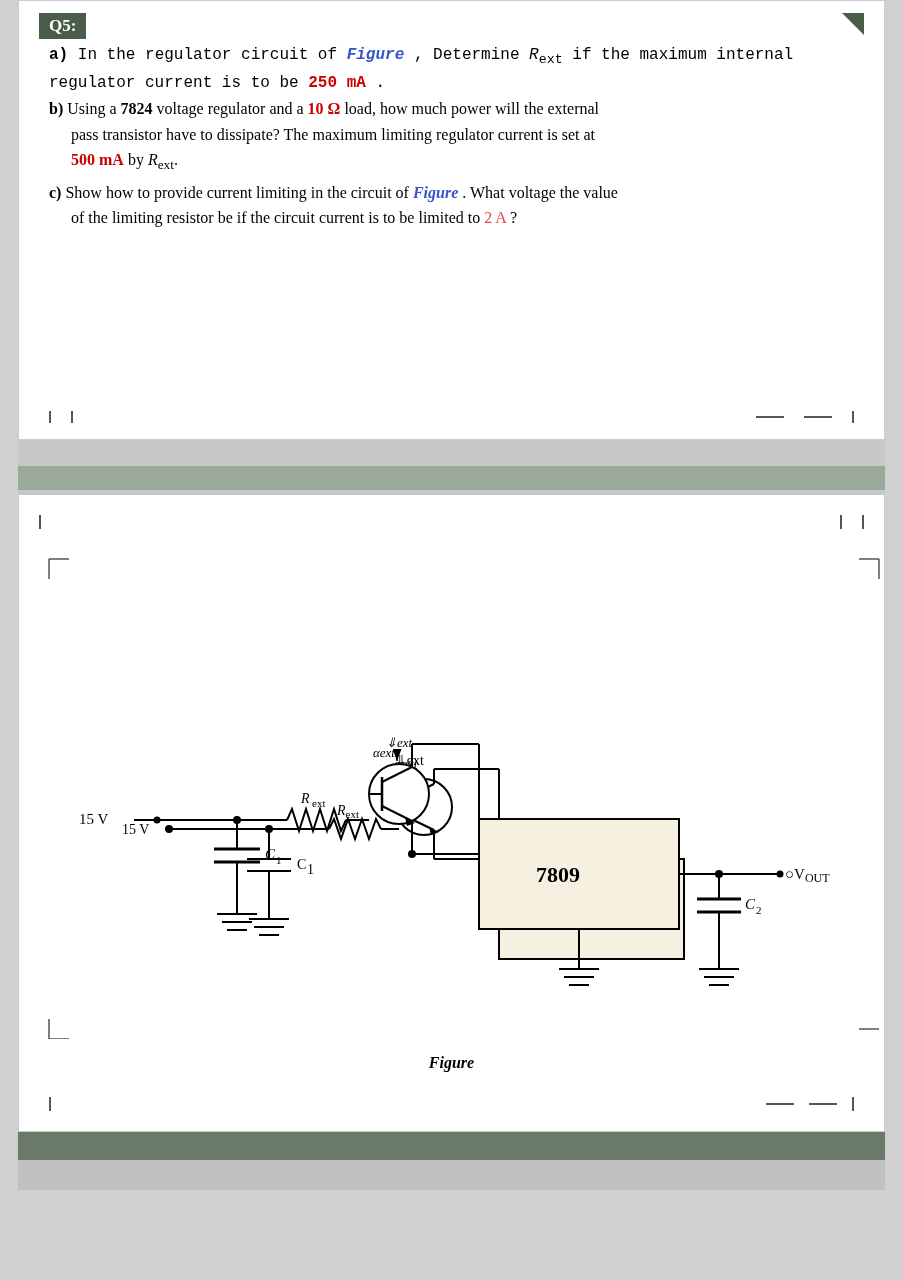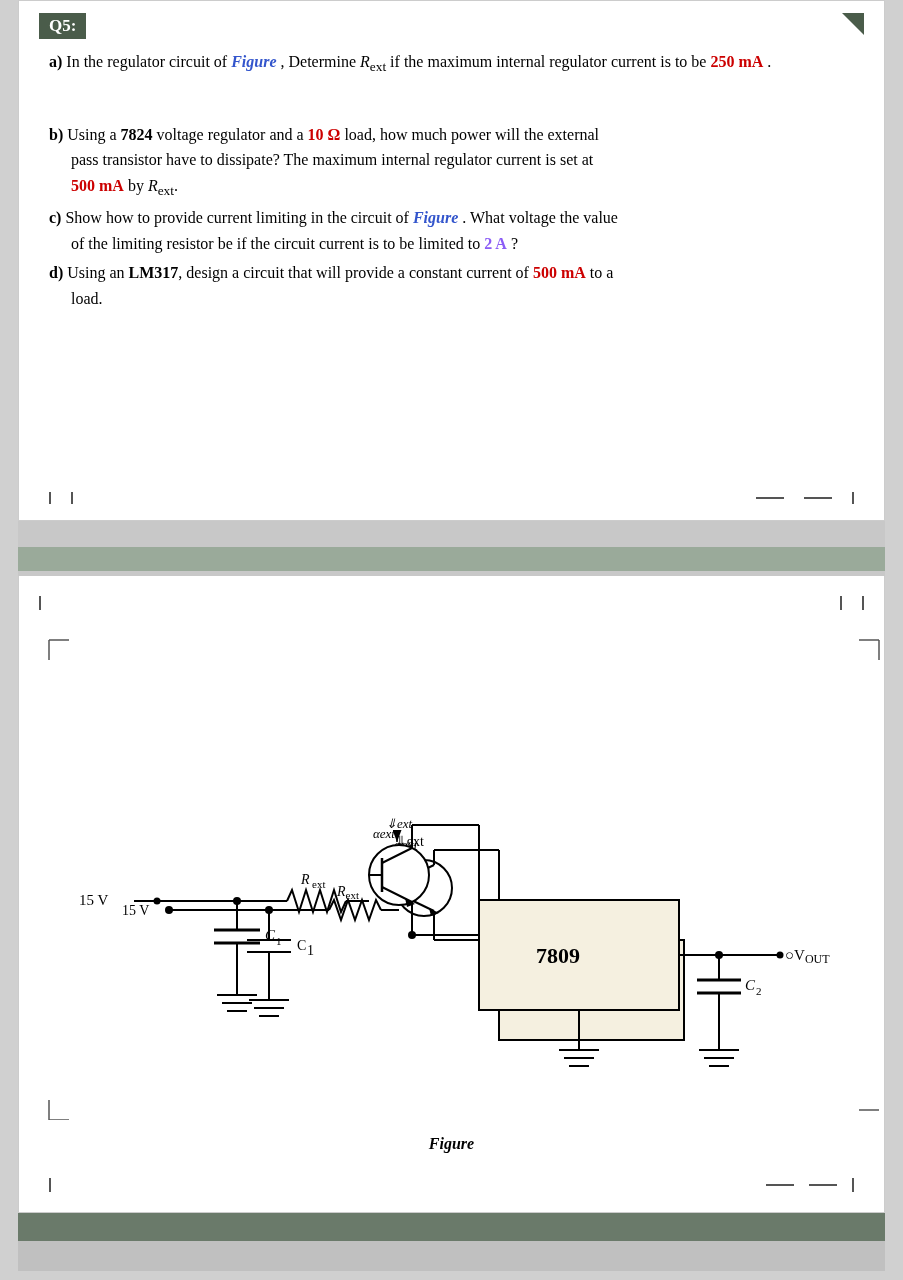--- a/index.html
+++ b/index.html
@@ -28,21 +28,21 @@
       position: relative;
     }
 
     .q5-header {
       background: #4a5c4a;
       color: white;
       font-weight: bold;
       font-size: 17px;
       padding: 3px 10px;
       display: inline-block;
-      margin-bottom: 10px;
+      margin-bottom: 4px;
     }
 
     
     .circuit-section {
       background: #ffffff;
       margin: 0 18px;
       margin-top: 0;
       border: 1px solid #ccc;
       border-top: none;
       padding: 20px;
@@ -111,64 +111,55 @@
 <div class="page-wrapper">
 
   <div class="question-section">
     <div style="position:relative;">
       <div class="q5-header">Q5:</div>
       <div class="corner-fold"></div>
     </div>
 
     <div style="padding-left:10px;">
 
-      <div style="margin-bottom:0; line-height:1.6;">
+      <div style="margin-bottom:0; line-height:1.6;font-family:Liberation Mono, monospace;">
         <span style="font-weight:bold;">a)</span>
         <span> In the regulator circuit of </span>
         <span style="color:#3355cc; font-style:italic; font-weight:bold;">Figure</span>
         <span> , Determine <em>R</em><sub>ext</sub> if the maximum internal regulator current is to be </span>
         <span style="color:#cc0000; font-weight:bold;">250 mA</span>
         <span>.</span>
       </div>
 
-      <div style="margin-bottom:4px; line-height:1.6;margin-top:44px;">
+      <div style="margin-bottom:4px; line-height:1.6;">
         <span style="font-weight:bold;">b)</span>
         <span> Using a <strong>7824</strong> voltage regulator and a </span>
         <span style="color:#cc0000; font-weight:bold;">10 Ω</span>
         <span> load, how much power will the external</span>
         <br>
         <span style="display:inline-block;width:18px;"></span>
-        <span>pass transistor have to dissipate? The maximum internal regulator current is set at</span>
+        <span>pass transistor have to dissipate? The maximum limiting regulator current is set at</span>
         <br>
         <span style="display:inline-block;width:18px;"></span>
         <span style="color:#cc0000; font-weight:bold;">500 mA</span>
         <span> by <em>R</em><sub>ext</sub>.</span>
       </div>
 
       <div style="margin-bottom:4px; line-height:1.6;">
         <span style="font-weight:bold;">c)</span>
         <span> Show how to provide current limiting in the circuit of </span>
         <span style="color:#3355cc; font-style:italic; font-weight:bold;">Figure</span>
         <span> . What voltage the value</span>
         <br>
         <span style="display:inline-block;width:18px;"></span>
         <span>of the limiting resistor be if the circuit current is to be limited to </span>
-        <span style="color:#8b5cf6; font-weight:bold;">2 A</span>
+        <span style="color:#ef4444; font-weight:normal;">2 A</span>
         <span>?</span>
       </div>
 
-      <div style="margin-bottom:4px; line-height:1.6;">
-        <span style="font-weight:bold;">d)</span>
-        <span> Using an <strong>LM317</strong>, design a circuit that will provide a constant current of </span>
-        <span style="color:#cc0000; font-weight:bold;">500 mA</span>
-        <span> to a</span>
-        <br>
-        <span style="display:inline-block;width:18px;"></span>
-        <span>load.</span>
-      </div>
 
     </div>
 
     <div style="display:flex; justify-content:space-between; margin-top: 180px; padding: 0 10px;">
       <div style="display:flex; gap:20px;">
         <div style="width:2px; height:12px; background:#555; display:inline-block;"></div>
         <div style="width:2px; height:12px; background:#555; display:inline-block;"></div>
       </div>
       <div style="display:flex; gap:20px;">
         <div style="width:28px; height:2px; background:#555; align-self:center;"></div>

